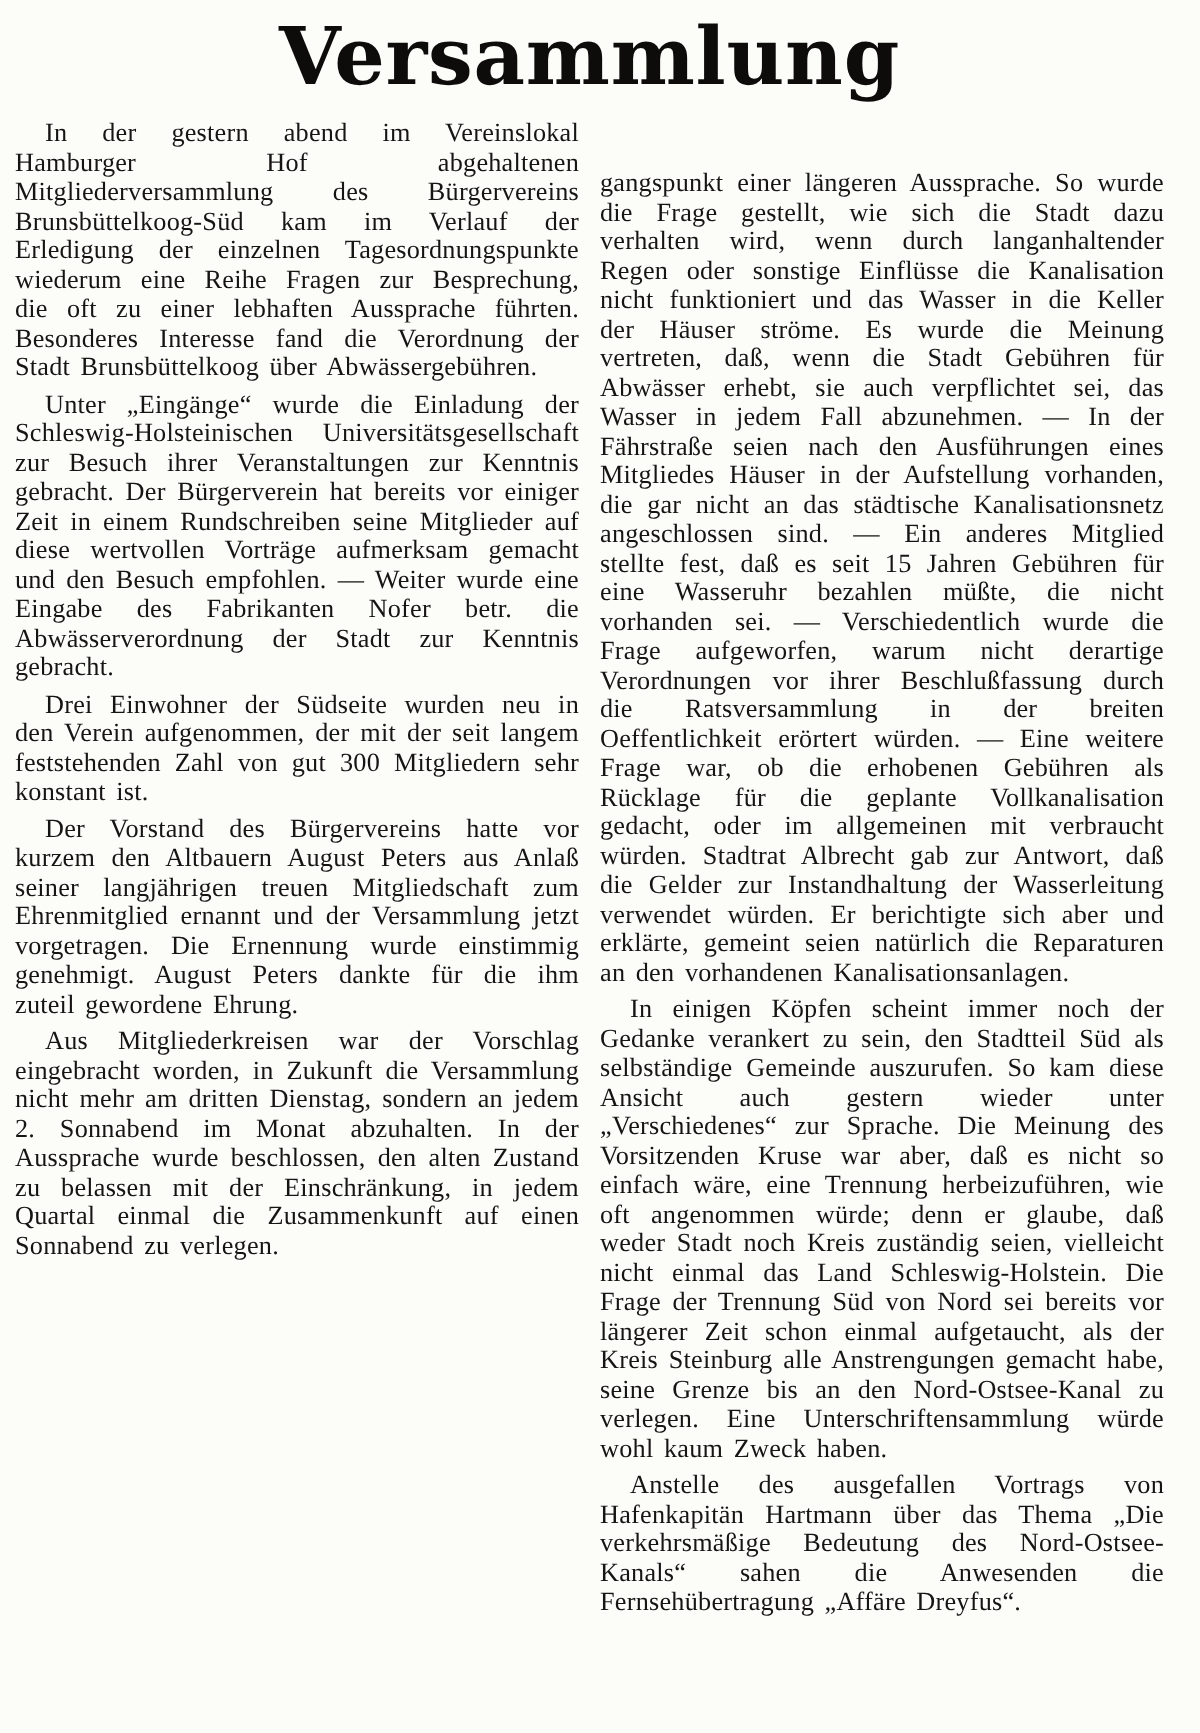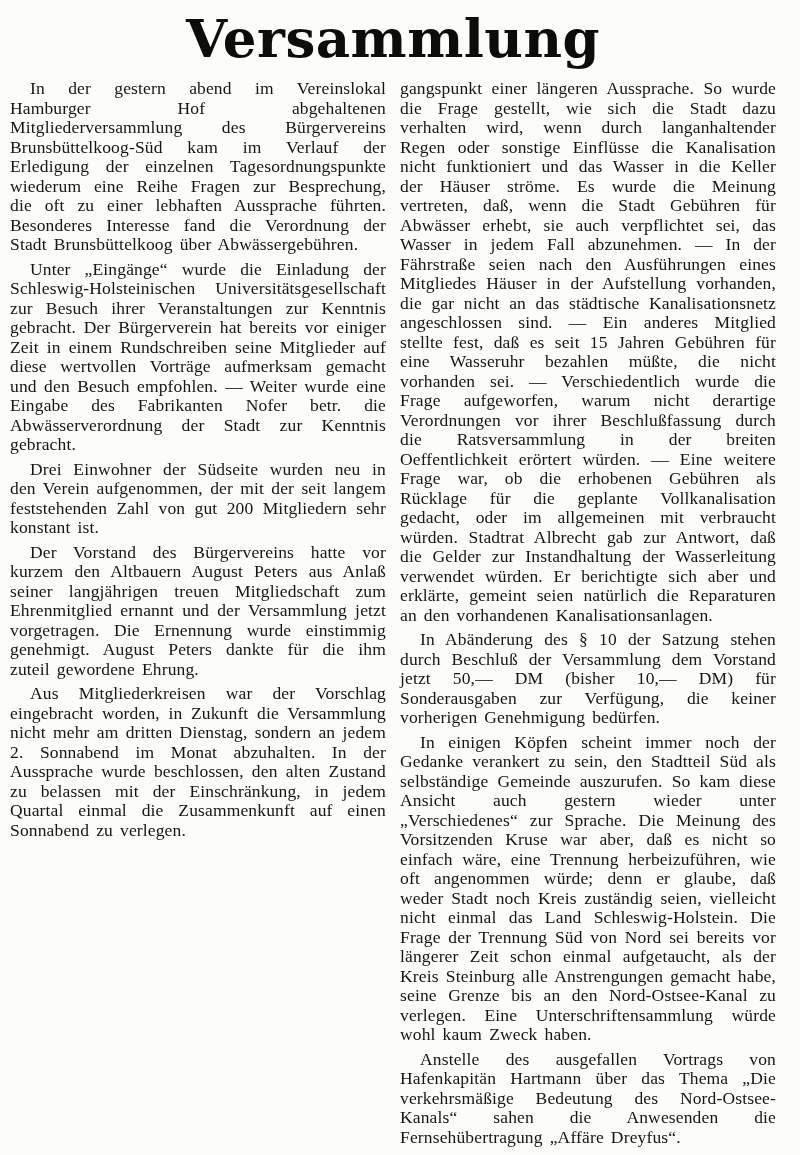--- a/index.html
+++ b/index.html
@@ -37,44 +37,43 @@
     text-align: justify;
     font-size: 17.5px;
     line-height: 19.5px;
     word-spacing: 2.5px;
     letter-spacing: 0.15px;
   }
   .col p {
     text-indent: 20px;
     margin-bottom: 5px;
   }
-  .col p.noindent { text-indent: 0; }
+  .col p.noindent { text-indent: 0; margin-top: 33px; }
 </style>
 </head>
 <body>
 
 <div class="page">
 
   <h1 class="headline">
     <span>Versammlung</span><br>
   </h1>
 
   <div class="columns">
 
     <div class="col">
       <p>In der gestern abend im Vereinslokal Hamburger Hof abgehaltenen Mitgliederversammlung des Bürgervereins Brunsbüttelkoog-Süd kam im Verlauf der Erledigung der einzelnen Tagesordnungspunkte wiederum eine Reihe Fragen zur Besprechung, die oft zu einer lebhaften Aussprache führten. Besonderes Interesse fand die Verordnung der Stadt Brunsbüttelkoog über Abwässergebühren.</p>
       <p>Unter „Eingänge“ wurde die Einladung der Schleswig-Holsteinischen Universitätsgesellschaft zur Besuch ihrer Veranstaltungen zur Kenntnis gebracht. Der Bürgerverein hat bereits vor einiger Zeit in einem Rundschreiben seine Mitglieder auf diese wertvollen Vorträge aufmerksam gemacht und den Besuch empfohlen. — Weiter wurde eine Eingabe des Fabrikanten Nofer betr. die Abwässerverordnung der Stadt zur Kenntnis gebracht.</p>
-      <p>Drei Einwohner der Südseite wurden neu in den Verein aufgenommen, der mit der seit langem feststehenden Zahl von gut 200 Mitgliedern sehr konstant ist.</p>
+      <p>Drei Einwohner der Südseite wurden neu in den Verein aufgenommen, der mit der seit langem feststehenden Zahl von gut 300 Mitgliedern sehr konstant ist.</p>
       <p>Der Vorstand des Bürgervereins hatte vor kurzem den Altbauern August Peters aus Anlaß seiner langjährigen treuen Mitgliedschaft zum Ehrenmitglied ernannt und der Versammlung jetzt vorgetragen. Die Ernennung wurde einstimmig genehmigt. August Peters dankte für die ihm zuteil gewordene Ehrung.</p>
       <p>Aus Mitgliederkreisen war der Vorschlag eingebracht worden, in Zukunft die Versammlung nicht mehr am dritten Dienstag, sondern an jedem 2. Sonnabend im Monat abzuhalten. In der Aussprache wurde beschlossen, den alten Zustand zu belassen mit der Einschränkung, in jedem Quartal einmal die Zusammenkunft auf einen Sonnabend zu verlegen.</p>
     </div>
 
     <div class="col">
       <p class="noindent">gangspunkt einer längeren Aussprache. So wurde die Frage gestellt, wie sich die Stadt dazu verhalten wird, wenn durch langanhaltender Regen oder sonstige Einflüsse die Kanalisation nicht funktioniert und das Wasser in die Keller der Häuser ströme. Es wurde die Meinung vertreten, daß, wenn die Stadt Gebühren für Abwässer erhebt, sie auch verpflichtet sei, das Wasser in jedem Fall abzunehmen. — In der Fährstraße seien nach den Ausführungen eines Mitgliedes Häuser in der Aufstellung vorhanden, die gar nicht an das städtische Kanalisationsnetz angeschlossen sind. — Ein anderes Mitglied stellte fest, daß es seit 15 Jahren Gebühren für eine Wasseruhr bezahlen müßte, die nicht vorhanden sei. — Verschiedentlich wurde die Frage aufgeworfen, warum nicht derartige Verordnungen vor ihrer Beschlußfassung durch die Ratsversammlung in der breiten Oeffentlichkeit erörtert würden. — Eine weitere Frage war, ob die erhobenen Gebühren als Rücklage für die geplante Vollkanalisation gedacht, oder im allgemeinen mit verbraucht würden. Stadtrat Albrecht gab zur Antwort, daß die Gelder zur Instandhaltung der Wasserleitung verwendet würden. Er berichtigte sich aber und erklärte, gemeint seien natürlich die Reparaturen an den vorhandenen Kanalisationsanlagen.</p>
-      <p>In Abänderung des § 10 der Satzung stehen durch Beschluß der Versammlung dem Vorstand jetzt 50,— DM (bisher 10,— DM) für Sonderausgaben zur Verfügung, die keiner vorherigen Genehmigung bedürfen.</p>
       <p>In einigen Köpfen scheint immer noch der Gedanke verankert zu sein, den Stadtteil Süd als selbständige Gemeinde auszurufen. So kam diese Ansicht auch gestern wieder unter „Verschiedenes“ zur Sprache. Die Meinung des Vorsitzenden Kruse war aber, daß es nicht so einfach wäre, eine Trennung herbeizuführen, wie oft angenommen würde; denn er glaube, daß weder Stadt noch Kreis zuständig seien, vielleicht nicht einmal das Land Schleswig-Holstein. Die Frage der Trennung Süd von Nord sei bereits vor längerer Zeit schon einmal aufgetaucht, als der Kreis Steinburg alle Anstrengungen gemacht habe, seine Grenze bis an den Nord-Ostsee-Kanal zu verlegen. Eine Unterschriftensammlung würde wohl kaum Zweck haben.</p>
       <p><span>Anstelle des ausgefallen Vortrags von Hafenkapitän Hartmann über das Thema „Die verkehrsmäßige Bedeutung des Nord-Ostsee-Kanals“ sahen die Anwesenden die Fernsehübertragung „Affäre Dreyfus“.</span></p>
 
     </div>
 
   </div>
 
 </div>
 
 </body></html>

